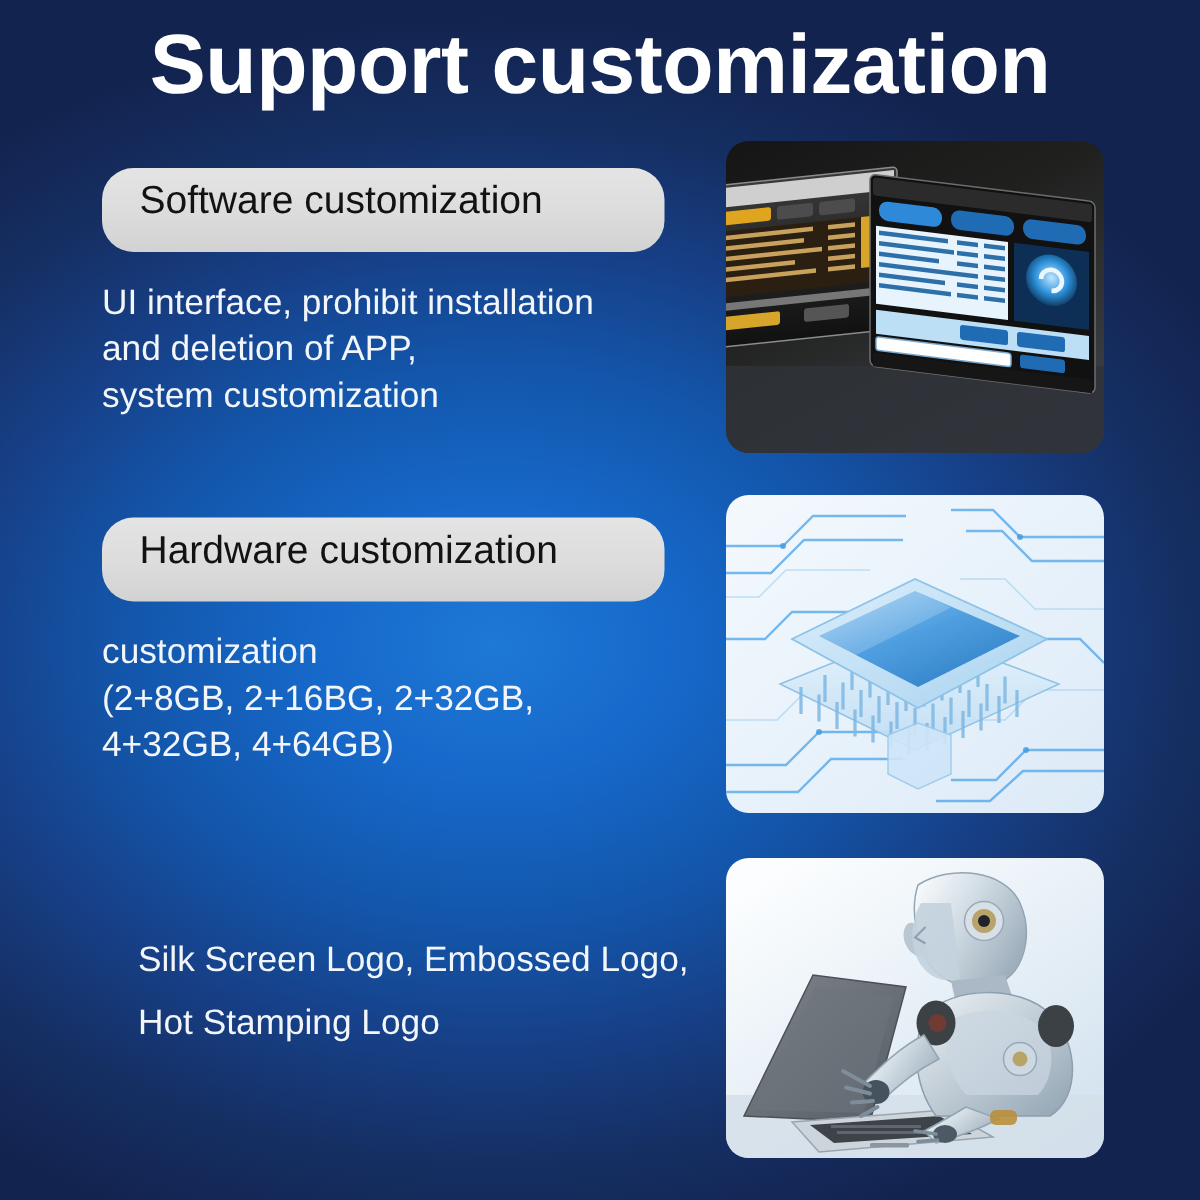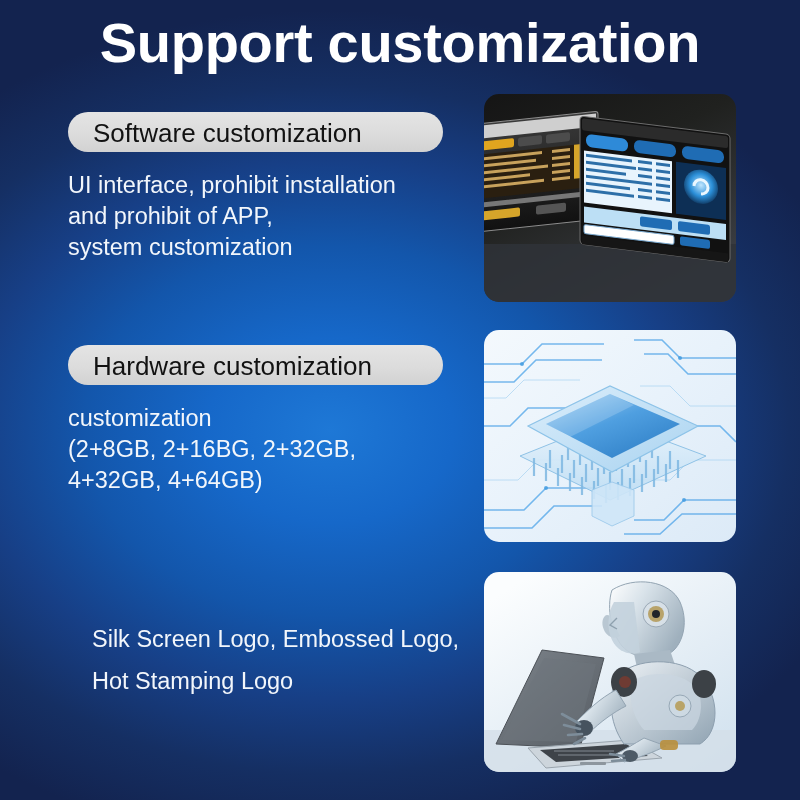--- a/index.html
+++ b/index.html
@@ -54,21 +54,21 @@
     width: 400px;
   }
   #section-software  { top: 112px; }
   #section-hardware  { top: 345px; }
   #section-logo      { top: 596px; }
 
   .badge {
     display: block;
     width: 375px;
     box-sizing: border-box;
-    height: 40px;
+    height: 56px;
     line-height: 42px;
     padding: 0 0 0 25px;
     border-radius: 21px;
     background: linear-gradient(180deg, #e4e4e4 0%, #dcdcdc 55%, #d2d2d2 100%);
     color: #121212;
     font-size: 26px;
     font-weight: normal;
     white-space: nowrap;
     overflow: hidden;
   }
@@ -103,21 +103,21 @@
 <body>
 
 <div id="poster">
 
   <div id="title">Support customization</div>
 
   <div class="section" id="section-software">
     <div class="badge">Software customization</div>
     <div class="body-text">
       <span class="line">UI interface, prohibit installation</span>
-      <span class="line">and prohibit of APP,</span>
+      <span class="line">and deletion of APP,</span>
       <span class="line">system customization</span>
     </div>
   </div>
 
   <div class="thumb" id="thumb-software">
     <svg viewBox="0 0 252 208" preserveAspectRatio="none" aria-hidden="true">
       <defs>
         <linearGradient id="swbg" x1="0" y1="0" x2="0.6" y2="1">
           <stop offset="0" stop-color="#151515"></stop>
           <stop offset="0.45" stop-color="#20211f"></stop>

